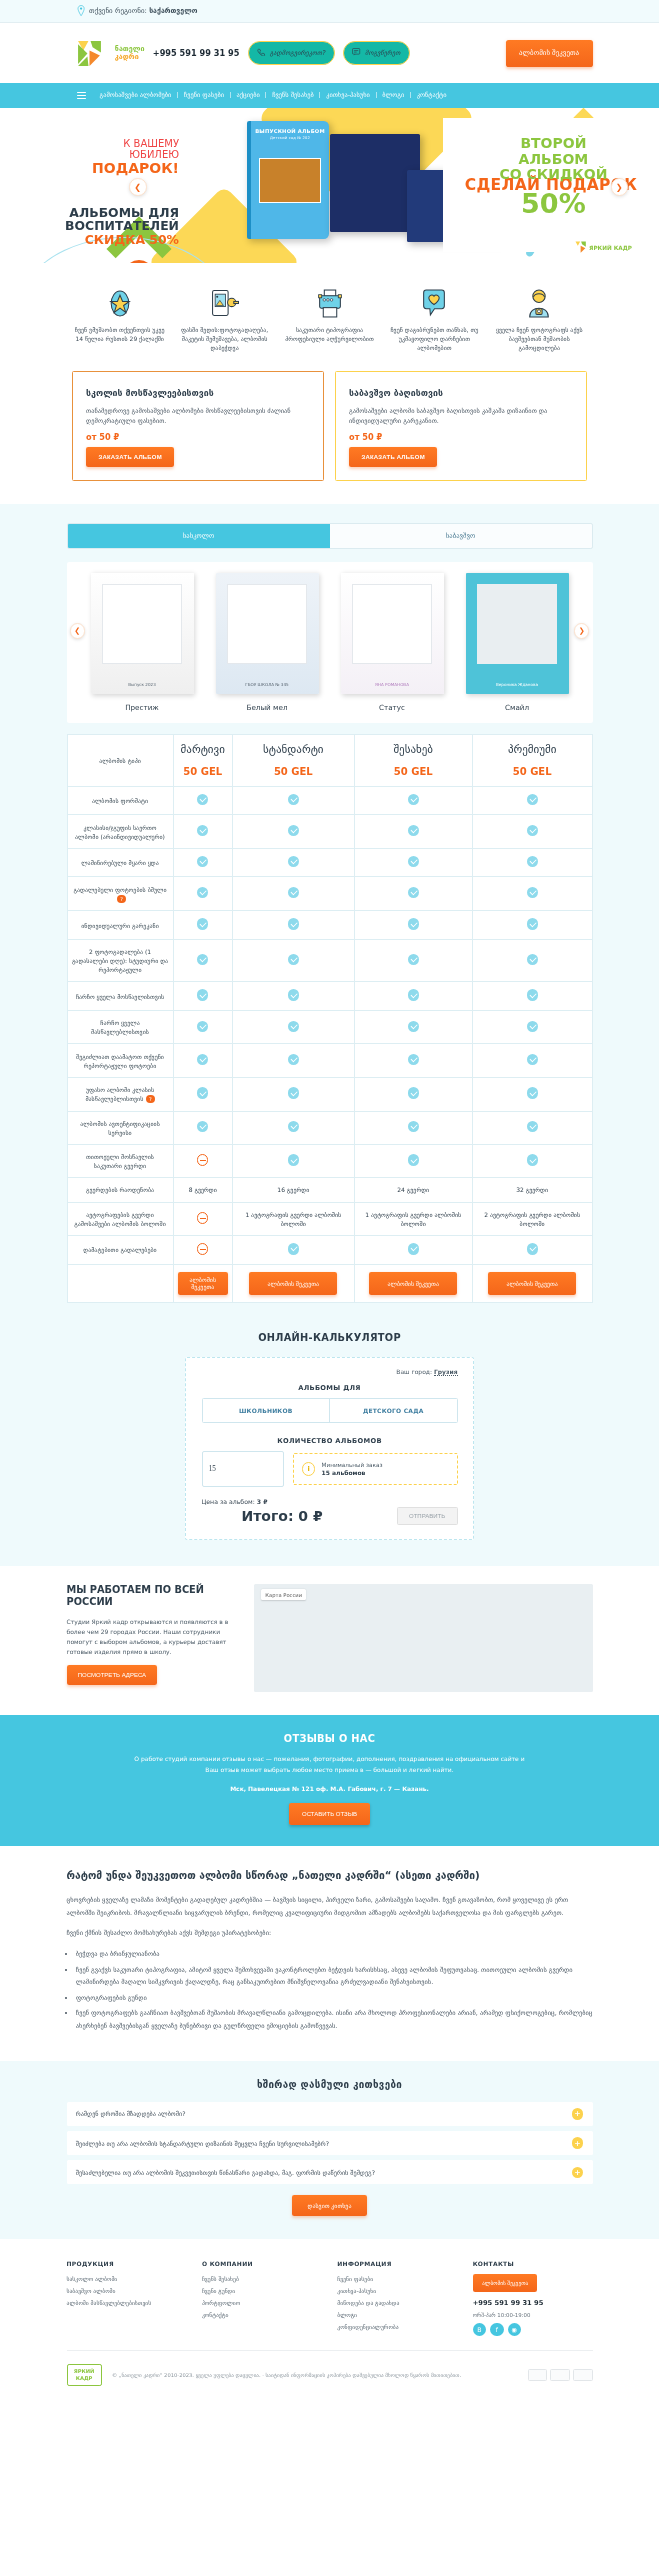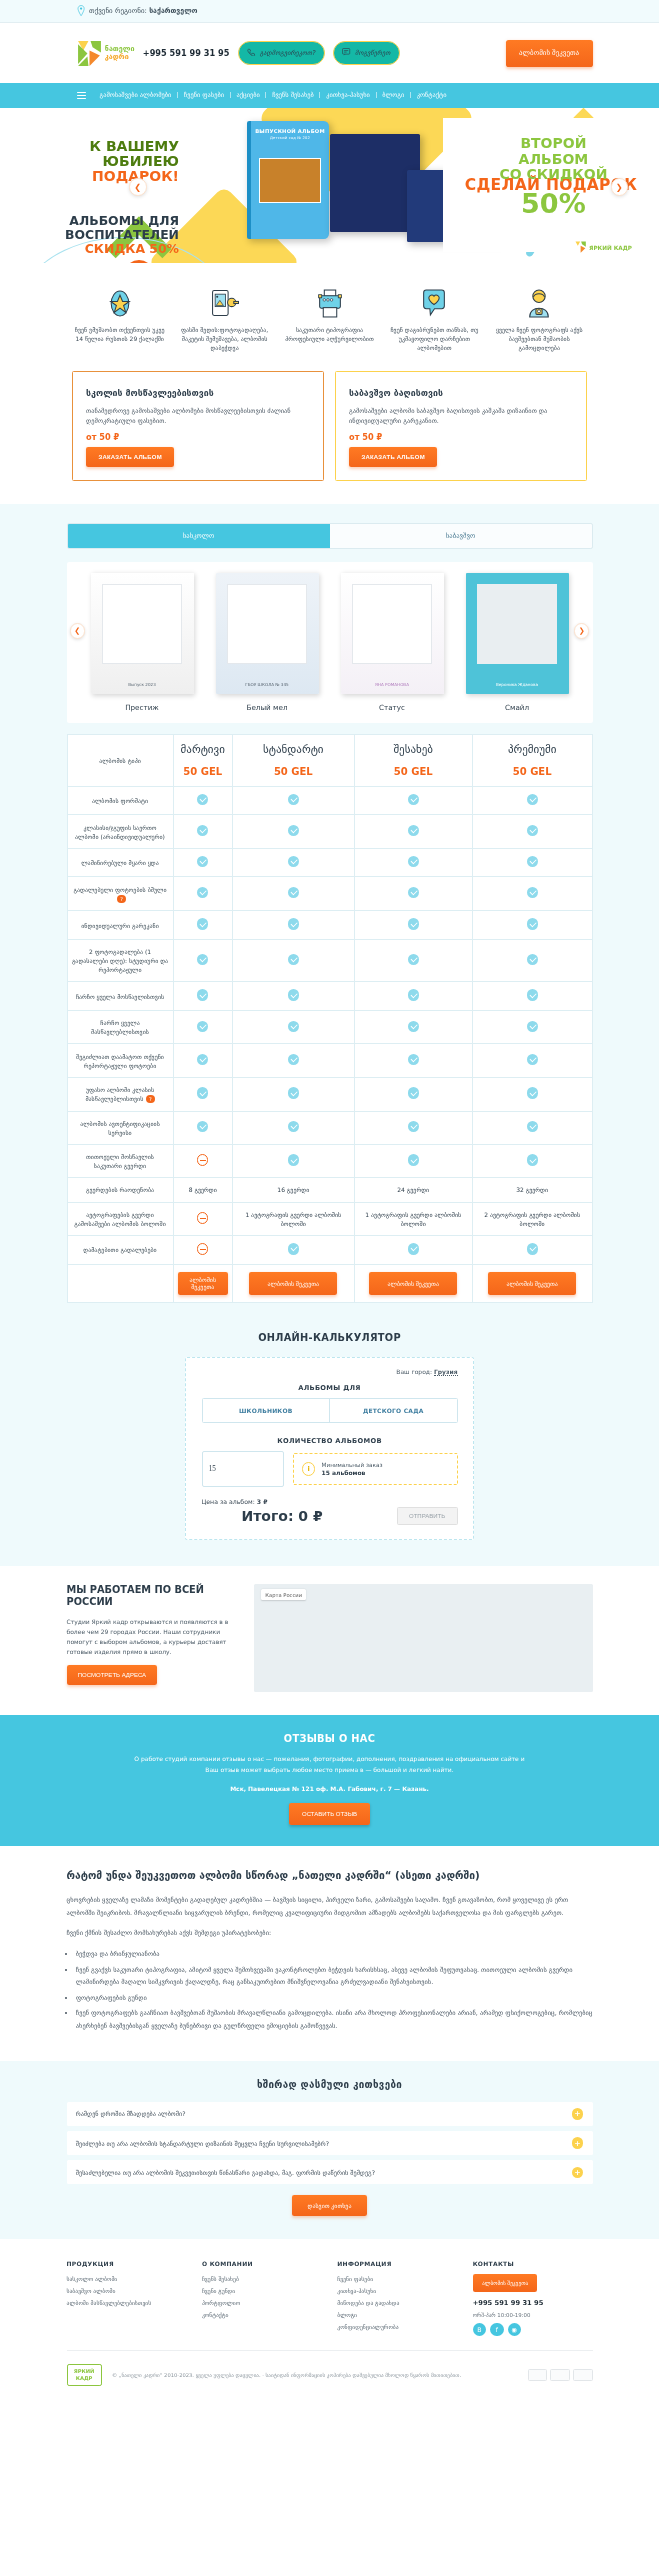--- a/index.html
+++ b/index.html
@@ -9,21 +9,21 @@
   
   .geobar{background:#f1fbfd;border-bottom:0.5px solid #e2eef2;height:23px;display:flex;align-items:center;}
   .geobar .inner{width:526px;margin:0 auto;display:flex;align-items:center;gap:4.1px;padding-left:10.3px;}
   .pin{width:8.2px;height:11.3px;position:relative;flex:none;}
   .pin svg{display:block}
   .geotext{font-size:7px;color:#3a4b57;}
 
   
   header{background:#fff;height:60px;display:flex;align-items:center;}
   header .inner{width:526px;margin:0 auto;display:flex;align-items:center;padding-left:10.3px;}
-  .logo{display:flex;align-items:center;gap:3px;flex:none;}
+  .logo{display:flex;align-items:center;gap:13px;flex:none;}
   .logo-mark{width:25px;height:27px;position:relative;}
   .logo-txt{font-size:7.2px;line-height:1.15;color:#8cc63f;font-weight:600;}
   .logo-txt i{font-style:normal;display:block;color:#f5a623;}
   .phone{font-size:8.2px;font-weight:bold;color:#1e2b35;margin-left:8.2px;white-space:nowrap;}
   .pillbtn{border:1px solid #ffd24d;border-radius:13.4px;height:24px;display:inline-flex;align-items:center;gap:4.1px;padding:0 8.2px;margin-left:8.2px;background:#14b8a6;font-size:6.4px;color:#2d3d4a;cursor:pointer;white-space:nowrap;font-style:italic;}
   .cta{margin-left:auto;background:linear-gradient(#ff7a23,#f4661a);color:#fff;border:none;border-radius:2.6px;height:27px;padding:0 13.4px;font-size:7px;cursor:pointer;box-shadow:0 1.5px 3.1px rgba(244,102,26,.35);white-space:nowrap;}
 
   
   nav{background:#45c6e0;height:25px;display:flex;align-items:center;}
   nav .inner{width:526px;margin:0 auto;display:flex;align-items:flex-start;padding-left:10.3px;}
@@ -37,21 +37,21 @@
   .hero .blobY{position:absolute;width:155px;height:155px;background:#fcd856;border-radius:11.3px;transform:rotate(45deg);left:289px;top:-67px;}
   .hero .blobY2{position:absolute;width:108px;height:108px;background:#fcd856;border-radius:9.3px;transform:rotate(45deg);left:170px;top:100px;}
   .hero .chevG{position:absolute;left:116px;top:118px;width:46px;height:46px;border-left:13.4px solid #8cc63f;border-top:13.4px solid #8cc63f;transform:rotate(45deg);}
   .hero .chevG2{position:absolute;left:559px;top:10.3px;width:49px;height:49px;border-left:14.4px solid #fcd856;border-top:14.4px solid #fcd856;transform:rotate(45deg);}
   .hero .ringO{position:absolute;left:124px;top:152px;width:30px;height:30px;border:5.7px solid #f4661a;border-radius:50%;}
   .hero .barC{position:absolute;left:549px;top:62px;width:7.2px;height:93px;background:#7fd5e8;border-radius:4.1px;transform:rotate(32deg);}
   .hero .swoosh{position:absolute;left:15.5px;top:129px;width:216px;height:155px;border:1.5px solid #a9e2ef;border-radius:50%;}
   .hero .panel{position:absolute;right:0;top:10.3px;width:216px;height:134px;background:#fff;display:flex;flex-direction:column;align-items:center;justify-content:center;}
   .hero .panel h2{color:#f4661a;font-size:15.5px;letter-spacing:0.3px;}
   .heroL{position:absolute;left:40px;top:31px;width:139px;text-align:right;}
-  .heroL .l1{font-size:14px;font-weight:bold;color:#4d7c0f;line-height:1.08;}
+  .heroL .l1{font-size:10px;font-weight:normal;color:#ef4444;line-height:1.08;}
   .heroL .l2{font-size:14px;font-weight:bold;color:#f4661a;line-height:1.08;}
   .heroL .sub{font-size:12.4px;font-weight:bold;color:#2d3d4a;line-height:1.1;margin-top:30px;}
   .heroR{position:absolute;right:20.6px;top:28px;width:170px;text-align:center;}
   .heroR .g1{font-size:14px;font-weight:bold;color:#8cc63f;line-height:1.12;}
   .heroR .g2{font-size:27px;font-weight:bold;color:#8cc63f;line-height:1;margin-top:7.2px;}
   .heroBookA{position:absolute;left:247px;top:13px;width:82px;height:118px;background:#4fb7e8;border-radius:2.1px 5.2px 5.2px 2.1px;box-shadow:2.1px 2.1px 7.2px rgba(0,0,0,.22);border-left:4.6px solid #1d8fc6;overflow:hidden;}
   .heroBookA .ttl{color:#fff;font-size:5.2px;font-weight:bold;text-align:center;margin-top:7.2px;letter-spacing:0.2px;}
   .heroBookA .ph{position:absolute;left:8.2px;top:37px;right:8.2px;height:45px;background:#c8812a;border:1.5px solid #fff;}
   .heroBookB{position:absolute;left:330px;top:26px;width:90px;height:98px;background:#1d2e66;border-radius:1.5px;box-shadow:2.1px 2.1px 7.2px rgba(0,0,0,.25);}
   .heroBookC{position:absolute;left:407px;top:62px;width:95px;height:72px;background:#223a7a;border-radius:1.5px;box-shadow:2.1px 2.1px 7.2px rgba(0,0,0,.25);}

